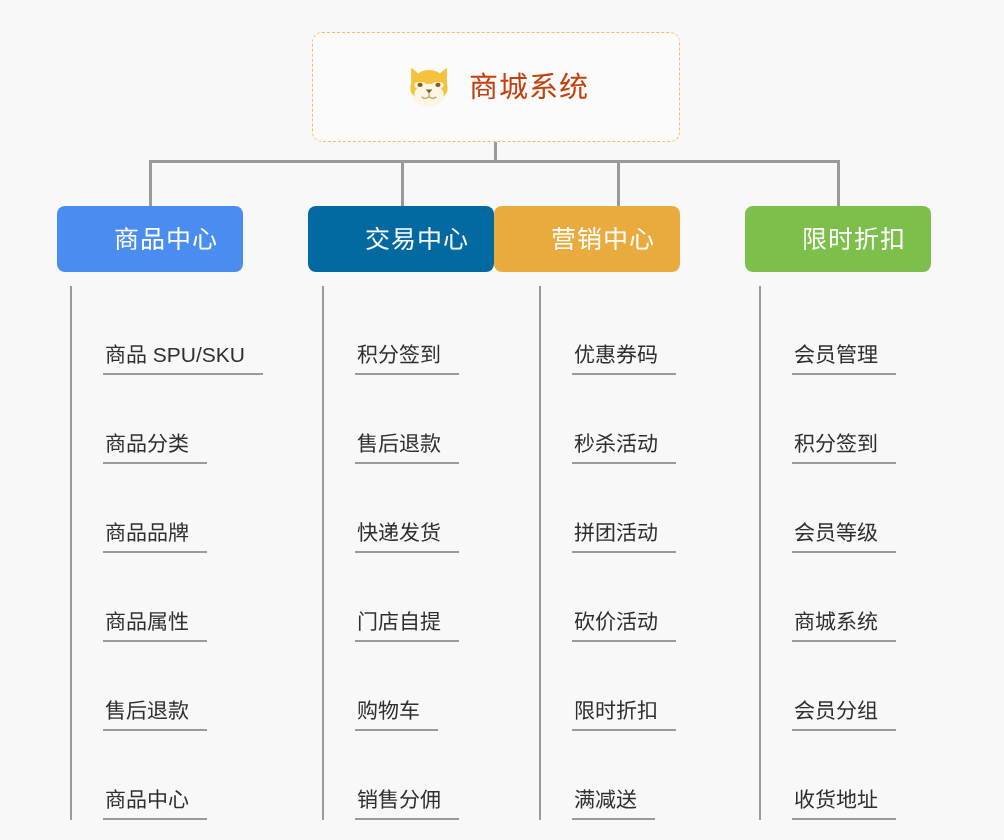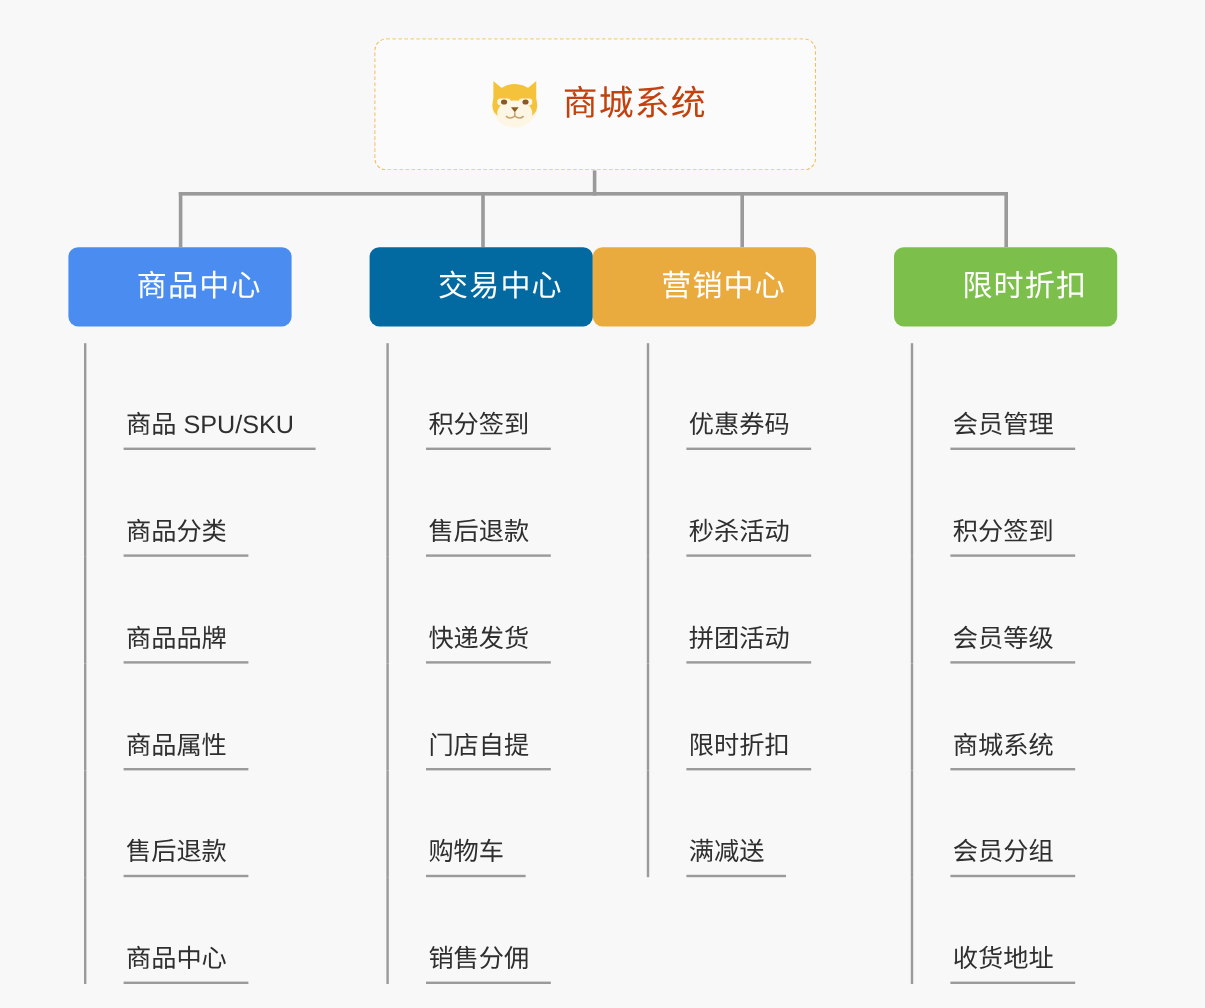--- a/index.html
+++ b/index.html
@@ -216,20 +216,23 @@
     <div class="leaf-item">
         <span class="leaf-text">优惠券码</span>
       </div>
     <div class="leaf-item">
         <span class="leaf-text">秒杀活动</span>
       </div>
     <div class="leaf-item">
         <span class="leaf-text">拼团活动</span>
       </div>
     <div class="leaf-item">
+        <span class="leaf-text">砍价活动</span>
+      </div>
+    <div class="leaf-item">
         <span class="leaf-text">限时折扣</span>
       </div>
     <div class="leaf-item">
         <span class="leaf-text">满减送</span>
       </div>
   </div>
 
   <div class="leaf-col" style="left:759px">
     <div class="leaf-item">
         <span class="leaf-text">会员管理</span>

